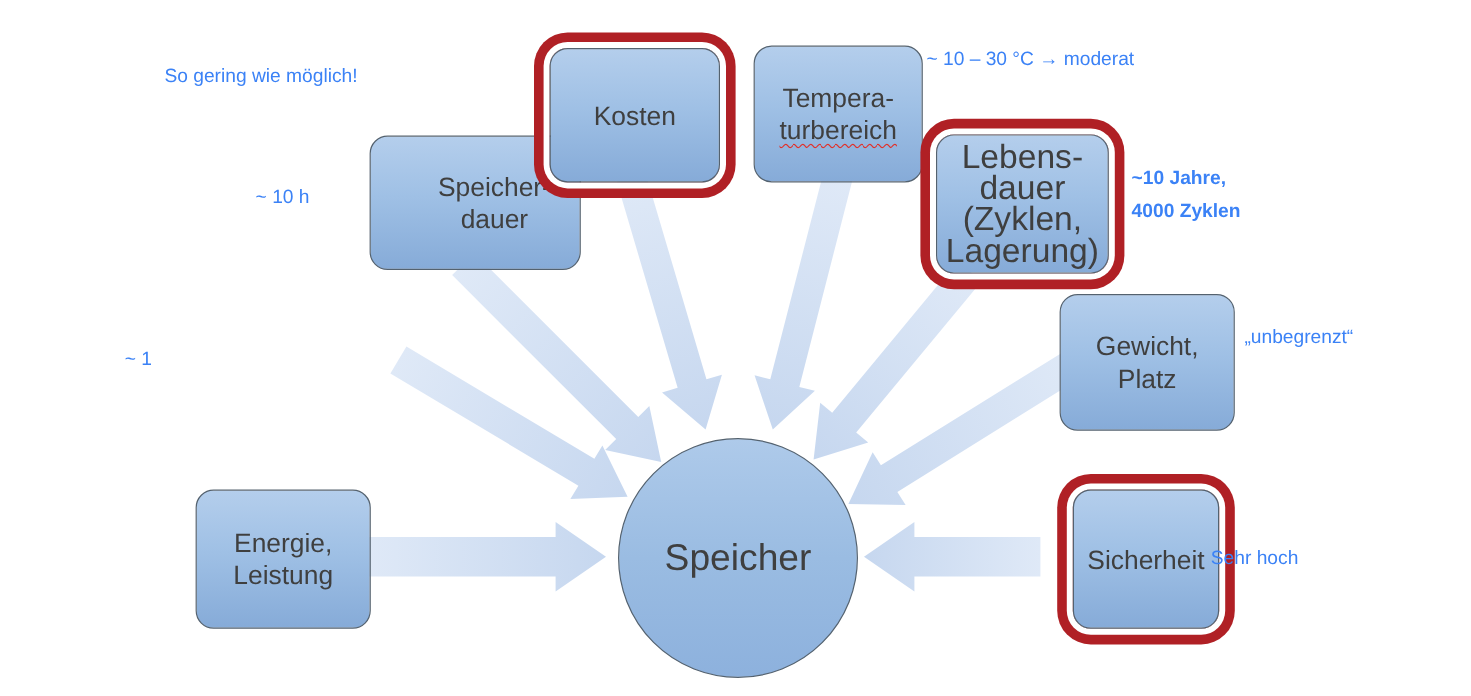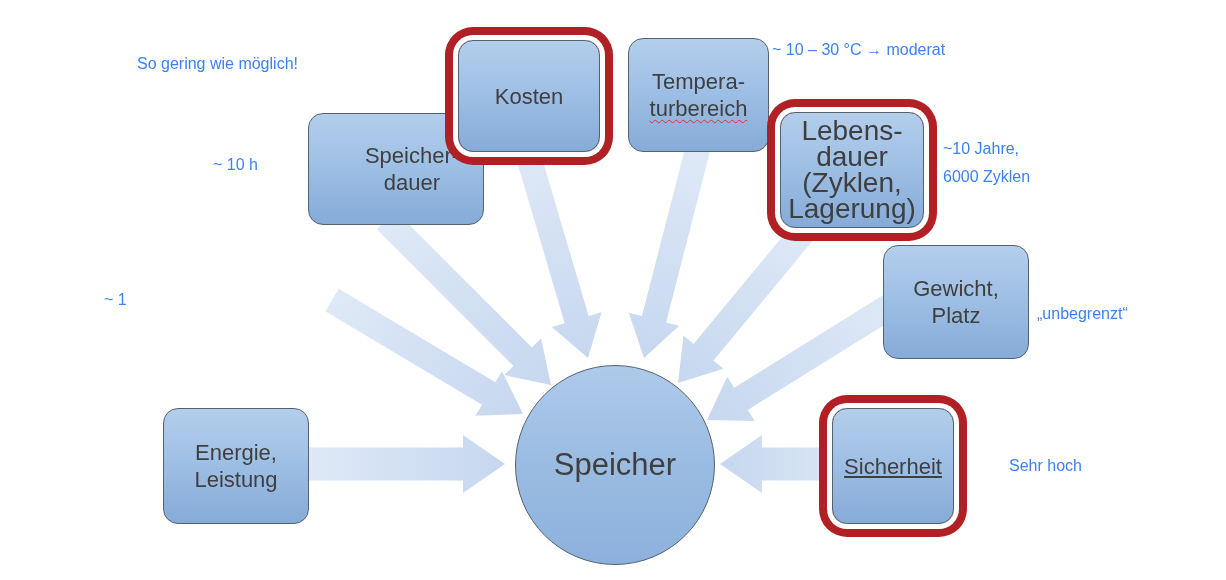--- a/index.html
+++ b/index.html
@@ -34,42 +34,42 @@
     text-decoration-thickness:1px;
     text-underline-offset:3px;
   }
   #node-speicherdauer{left:308px;top:113px;width:142px;height:110px;padding-left:32px;}
   #node-kosten       {left:458px;top:40px; width:140px;height:110px;}
   #node-temperatur   {left:628px;top:38px; width:139px;height:112px;}
   #node-lebensdauer  {left:780px;top:112px;width:142px;height:114px;font-size:28px;line-height:26px;}
   #node-anzahl       {left:202px;top:244px;width:143px;height:113px;}
   #node-gewicht      {left:883px;top:245px;width:144px;height:112px;}
   #node-energie      {left:163px;top:408px;width:144px;height:114px;}
-  #node-sicherheit   {left:832px;top:408px;width:120px;height:114px;text-decoration:underline;}
+  #node-sicherheit   {left:894px;top:408px;width:120px;height:114px;}
   #center-circle{
     position:absolute;
     left:515px;top:365px;width:198px;height:198px;
     border-radius:50%;
     border:1.5px solid #54626f;
     background:linear-gradient(180deg,#aecaea 0%,#9abce2 50%,#8db1dd 100%);
     display:flex;align-items:center;justify-content:center;
     font-size:31px;color:#3f3f3f;
   }
   .ann{
     position:absolute;
     font-size:16px;line-height:28px;
     color:#3b82f6;white-space:nowrap;
   }
   #ann-kosten       {left:137px;top:50px;}
   #ann-speicherdauer{left:213px;top:151px;}
   #ann-anzahl       {left:104px;top:286px;}
   #ann-energie      {left:42px; top:442px;}
   #ann-temperatur   {left:772px;top:36px;}
-  #ann-lebensdauer  {left:943px;top:135px;}
-  #ann-gewicht      {left:1037px;top:300px;}
+  #ann-lebensdauer  {left:943px;top:135px;font-weight:bold;}
+  #ann-gewicht      {left:1037px;top:268px;}
   #ann-sicherheit   {left:1009px;top:452px;}
 </style>
 </head>
 <body>
 
 <div id="canvas">
 
   <svg id="arrows-svg" width="1226" height="580" viewBox="0 0 1226 580">
     <defs id="arrow-defs">
         <linearGradient id="ag0" gradientUnits="userSpaceOnUse" x1="306" y1="464" x2="505" y2="464">
@@ -156,18 +156,18 @@
   <div id="center-circle">
     <span>Speicher</span>
   </div>
 
   <div class="ann" id="ann-kosten">So gering wie möglich!</div>
   <div class="ann" id="ann-speicherdauer">~ 10 h</div>
   <div class="ann" id="ann-anzahl">~ 1</div>
   <div class="ann" id="ann-temperatur">~ 10 – 30 °C → moderat</div>
   <div class="ann" id="ann-lebensdauer">
     <div>~10 Jahre,</div>
-    <div>6000 Zyklen</div>
+    <div>4000 Zyklen</div>
   </div>
   <div class="ann" id="ann-gewicht">„unbegrenzt“</div>
   <div class="ann" id="ann-sicherheit">Sehr hoch</div>
 
 </div>
 
 </body></html>

